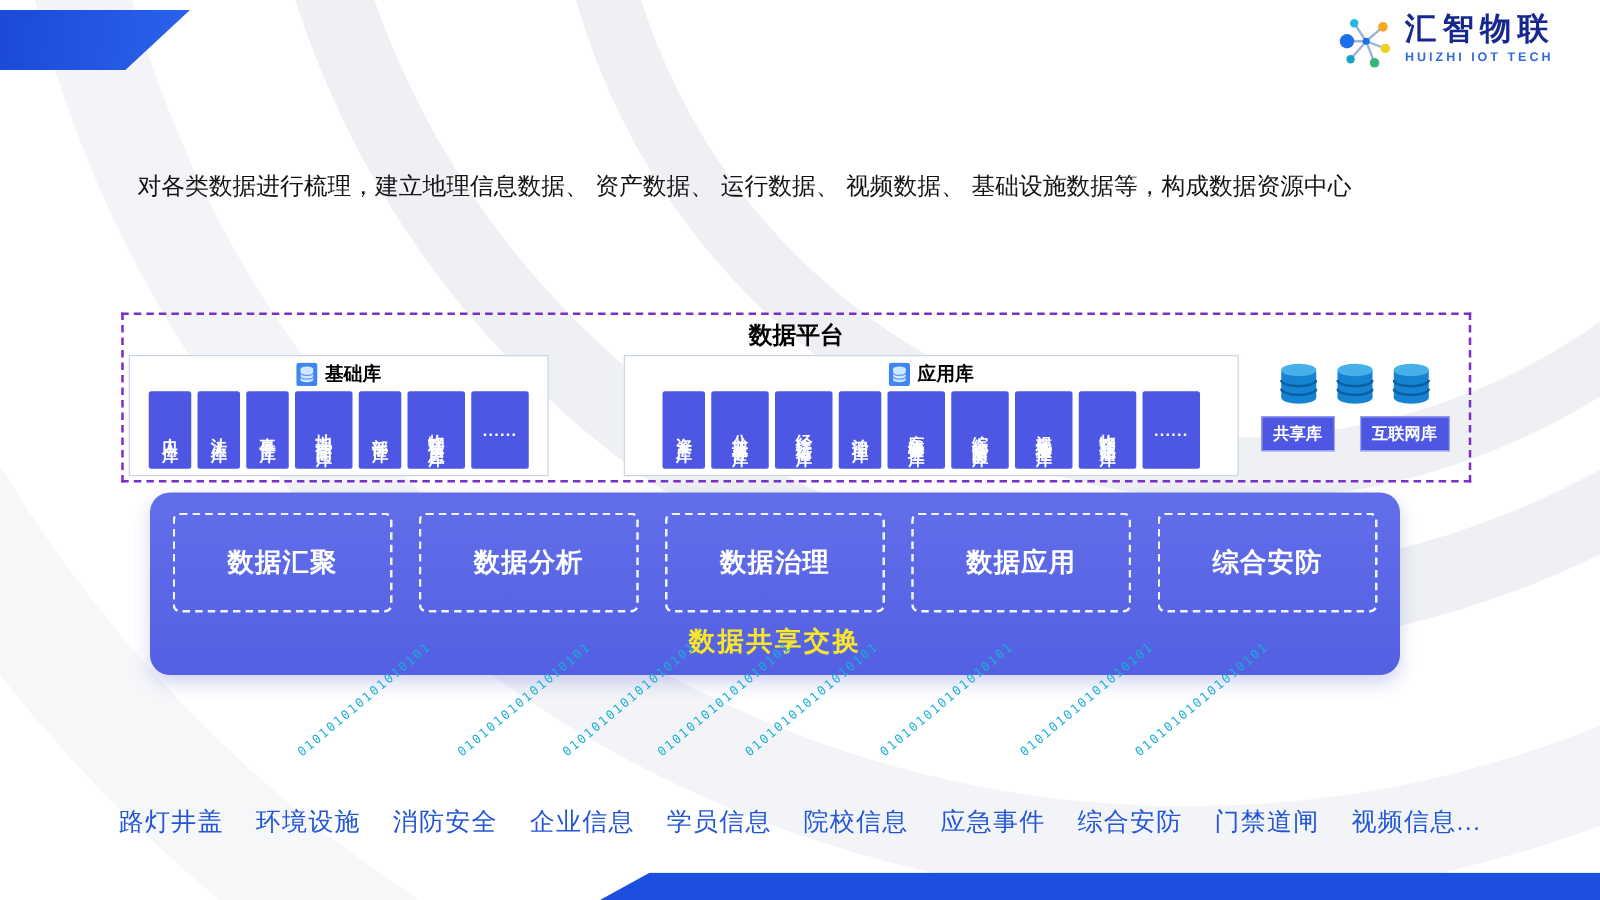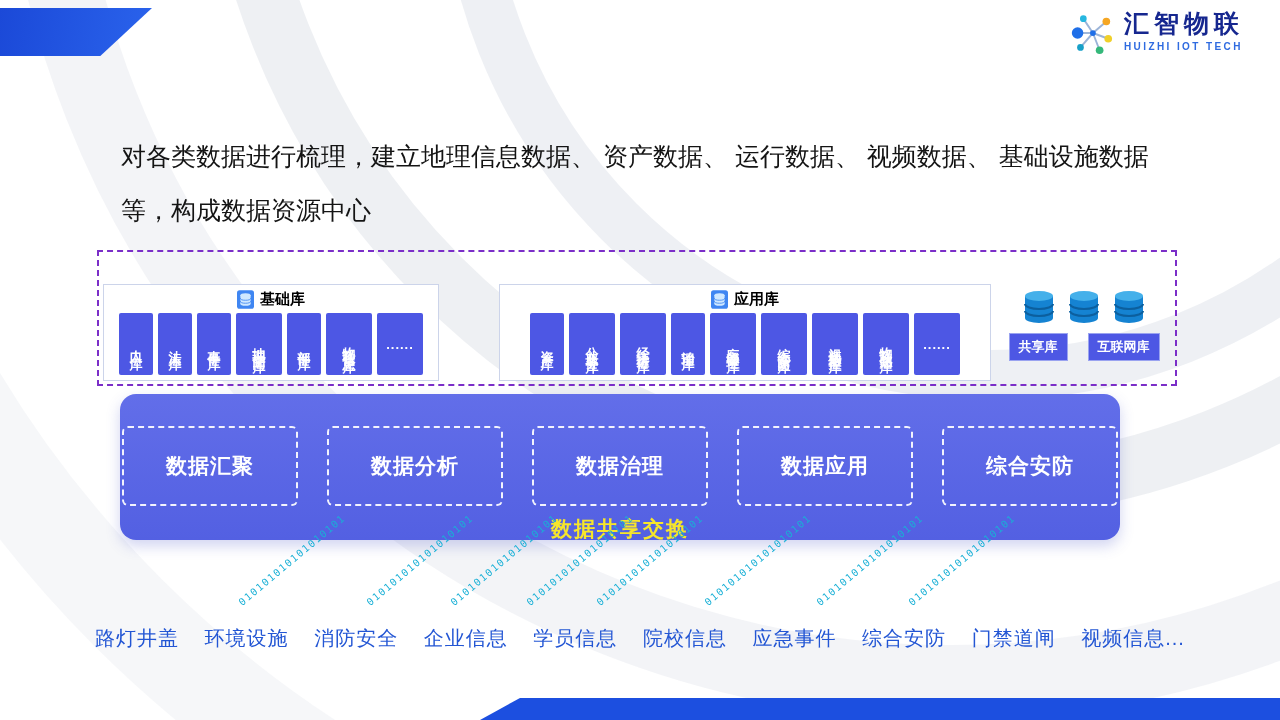--- a/index.html
+++ b/index.html
@@ -20,21 +20,21 @@
     clip-path:polygon(0 0,100% 0,66% 100%,0 100%);}
   
   .logo{position:absolute;right:36px;top:10px;display:flex;align-items:flex-start;gap:10px;}
   .logo-name{font-size:25px;font-weight:700;color:#16278f;letter-spacing:5px;line-height:1.1;}
   .logo-sub{font-size:10px;color:#2f6be0;letter-spacing:2.4px;font-weight:700;margin-top:3px;}
   
   .titleblock{position:absolute;left:62px;top:64px;}
   .titleblock h1{font-size:34px;font-weight:700;color:#2b6ae3;letter-spacing:5px;}
   .subtitle{font-size:20px;color:#bcc9e8;letter-spacing:2px;word-spacing:7px;margin-top:2px;font-weight:500;}
   
-  .intro{position:absolute;left:110px;top:130px;width:1055px;font-size:25px;line-height:2.15;color:#141414;margin-left:11px;}
+  .intro{position:absolute;left:110px;top:130px;width:1055px;font-size:19px;line-height:2.15;color:#141414;}
   
   .platform{position:absolute;left:97px;top:250px;width:1080px;height:136px;border:2px dashed #7b2ec8;}
   .platform-title{position:absolute;top:3px;left:0;right:0;text-align:center;font-size:19px;font-weight:700;color:#000;}
   .group{position:absolute;top:32px;height:97px;background:#ffffff;border:1px solid #ccd4ea;}
   .group.base{left:4px;width:336px;}
   .group.app{left:362px;width:492px;margin-left:38px;}
   .group-header{display:flex;align-items:center;justify-content:center;gap:6px;height:28px;font-weight:700;font-size:15px;color:#000;}
   .group-items{display:flex;justify-content:center;gap:5px;padding:0 5px;}
   .dbox{background:#4d57e4;color:#fff;height:62px;display:flex;align-items:center;justify-content:center;
     font-size:13px;font-weight:700;border-radius:2px;}
@@ -44,32 +44,32 @@
   
   .share{position:absolute;left:906px;top:38px;width:158px;}
   .cyl-row{display:flex;justify-content:center;gap:15px;}
   .share-boxes{display:flex;justify-content:center;gap:20px;margin-top:9px;}
   .sbox{background:#4d57e4;color:#fff;font-size:13px;font-weight:700;height:28px;
     display:flex;align-items:center;padding:0 9px;border:1px solid #9aa3f0;}
   
   .middle{position:absolute;left:120px;top:394px;width:1000px;height:146px;
     background:linear-gradient(180deg,#626ee9,#5360e2);border-radius:16px;
     box-shadow:0 6px 14px rgba(70,85,200,0.25);}
-  .modules{display:flex;justify-content:space-between;padding:16px 2px 0;margin-top:16px;}
+  .modules{display:flex;justify-content:space-between;padding:16px 18px 0;}
   .module{width:176px;height:80px;border:2px dashed rgba(255,255,255,0.92);border-radius:6px;
     display:flex;align-items:center;justify-content:center;color:#fff;font-size:21px;font-weight:700;letter-spacing:1px;}
   .exchange{text-align:center;color:#f7e62a;font-size:21px;font-weight:700;margin-top:9px;letter-spacing:2px;}
   
   .stream{position:absolute;font-family:"DejaVu Sans Mono",monospace;font-size:10px;color:#19b0d6;
     letter-spacing:1.5px;transform:rotate(-40deg);transform-origin:left center;white-space:nowrap;}
   .s1{left:240px;top:598px;} .s2{left:368px;top:598px;} .s3{left:452px;top:598px;}
   .s4{left:528px;top:598px;} .s5{left:598px;top:598px;} .s6{left:706px;top:598px;}
   .s7{left:818px;top:598px;} .s8{left:910px;top:598px;}
   
-  .bottom-labels{position:absolute;left:95px;top:625px;width:1090px;display:flex;justify-content:space-between;align-items:flex-end;}
+  .bottom-labels{position:absolute;left:95px;top:644px;width:1090px;display:flex;justify-content:space-between;align-items:flex-end;}
   .blabel{color:#2356d4;font-size:20px;font-weight:500;letter-spacing:1px;}
   
   .ribbon-dark{position:absolute;right:0;bottom:0;width:440px;height:14px;background:#0b2a8f;
     clip-path:polygon(6% 0,100% 0,100% 100%,0 100%);}
   .ribbon-main{position:absolute;left:480px;bottom:0;width:800px;height:22px;background:#1c4fe0;
     clip-path:polygon(5% 0,100% 0,100% 100%,0 100%);}
 </style>
 </head>
 <body>
 
@@ -103,20 +103,21 @@
     <div class="logo-text">
       <div class="logo-name">汇智物联</div>
       <div class="logo-sub">HUIZHI IOT TECH</div>
     </div>
   </div>
 
 
   <p class="intro">对各类数据进行梳理，建立地理信息数据、 资产数据、 运行数据、 视频数据、 基础设施数据等，构成数据资源中心</p>
 
   <div class="platform">
+    <div class="platform-title">数据平台</div>
 
     <div class="group base">
       <div class="group-header">
         <svg width="17" height="19" viewBox="0 0 20 22">
           <rect x="0" y="0" width="20" height="22" rx="3" fill="#3f86f2"></rect>
           <ellipse cx="10" cy="6" rx="6" ry="2.4" fill="#cfe8ff"></ellipse>
           <rect x="4" y="6" width="12" height="10" fill="#cfe8ff"></rect>
           <ellipse cx="10" cy="16" rx="6" ry="2.4" fill="#cfe8ff"></ellipse>
           <path d="M4 9.5 A6 2.4 0 0 0 16 9.5 M4 13 A6 2.4 0 0 0 16 13" stroke="#3f86f2" stroke-width="1" fill="none"></path>
         </svg>

